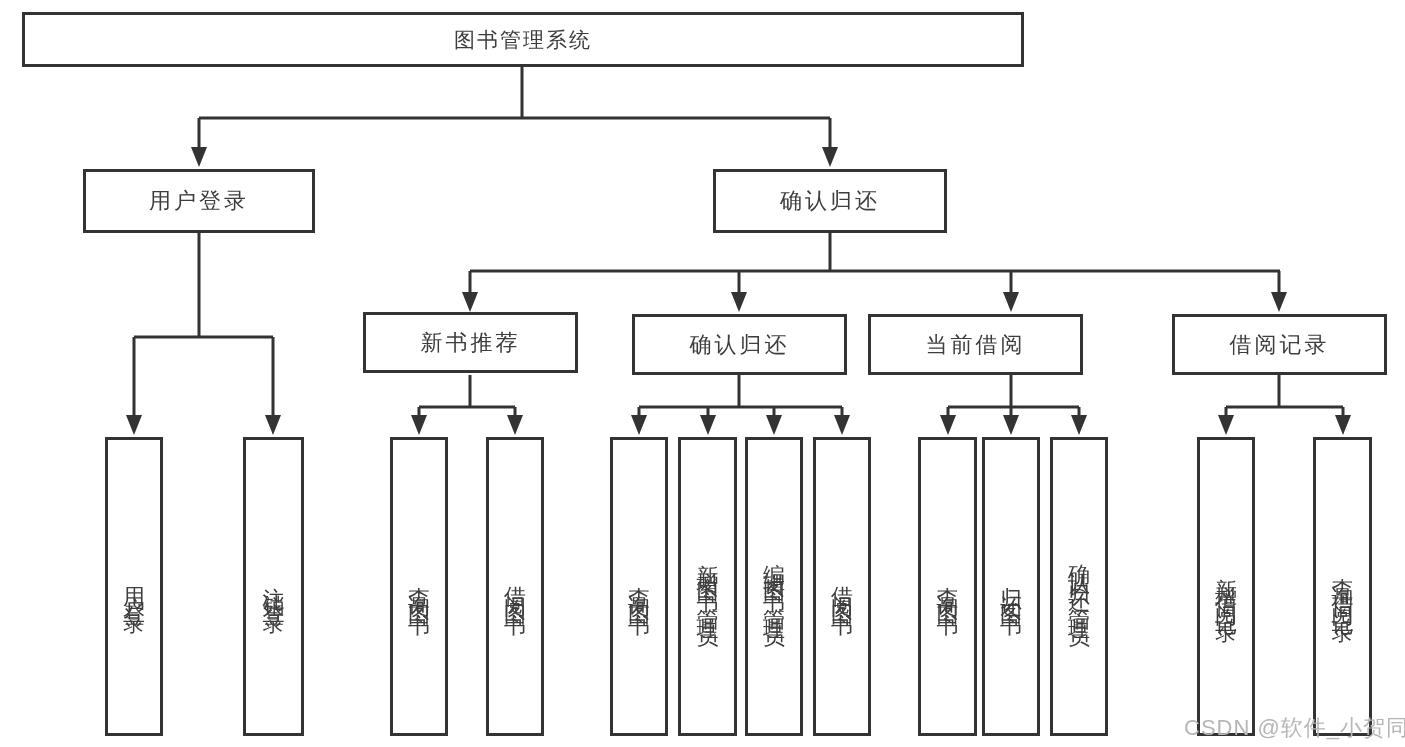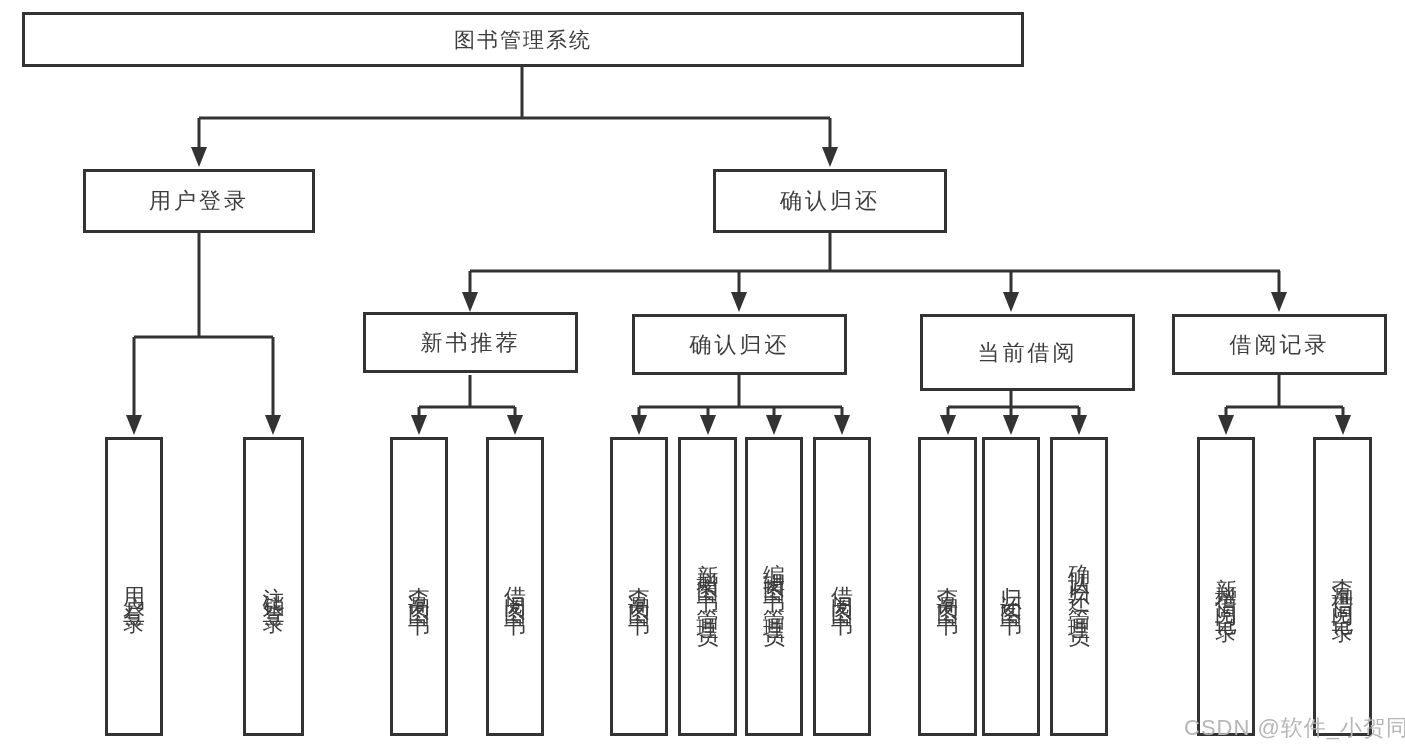--- a/index.html
+++ b/index.html
@@ -86,21 +86,21 @@
   <div class="node" style="left:713px;top:169px;width:234px;height:64px">
     <span class="hlabel">确认归还</span>
   </div>
 
   <div class="node" style="left:363px;top:312px;width:215px;height:61px">
     <span class="hlabel">新书推荐</span>
   </div>
   <div class="node" style="left:632px;top:314px;width:215px;height:61px">
     <span class="hlabel">确认归还</span>
   </div>
-  <div class="node" style="left:920px;top:314px;width:215px;height:77px">
+  <div class="node" style="left:868px;top:314px;width:215px;height:61px">
     <span class="hlabel">当前借阅</span>
   </div>
   <div class="node" style="left:1172px;top:314px;width:215px;height:61px">
     <span class="hlabel">借阅记录</span>
   </div>
 
   <div class="node" style="left:105px;top:437px;width:58px;height:299px">
     <span class="vlabel">用户登录</span>
   </div>
   <div class="node" style="left:243px;top:437px;width:61px;height:299px">

